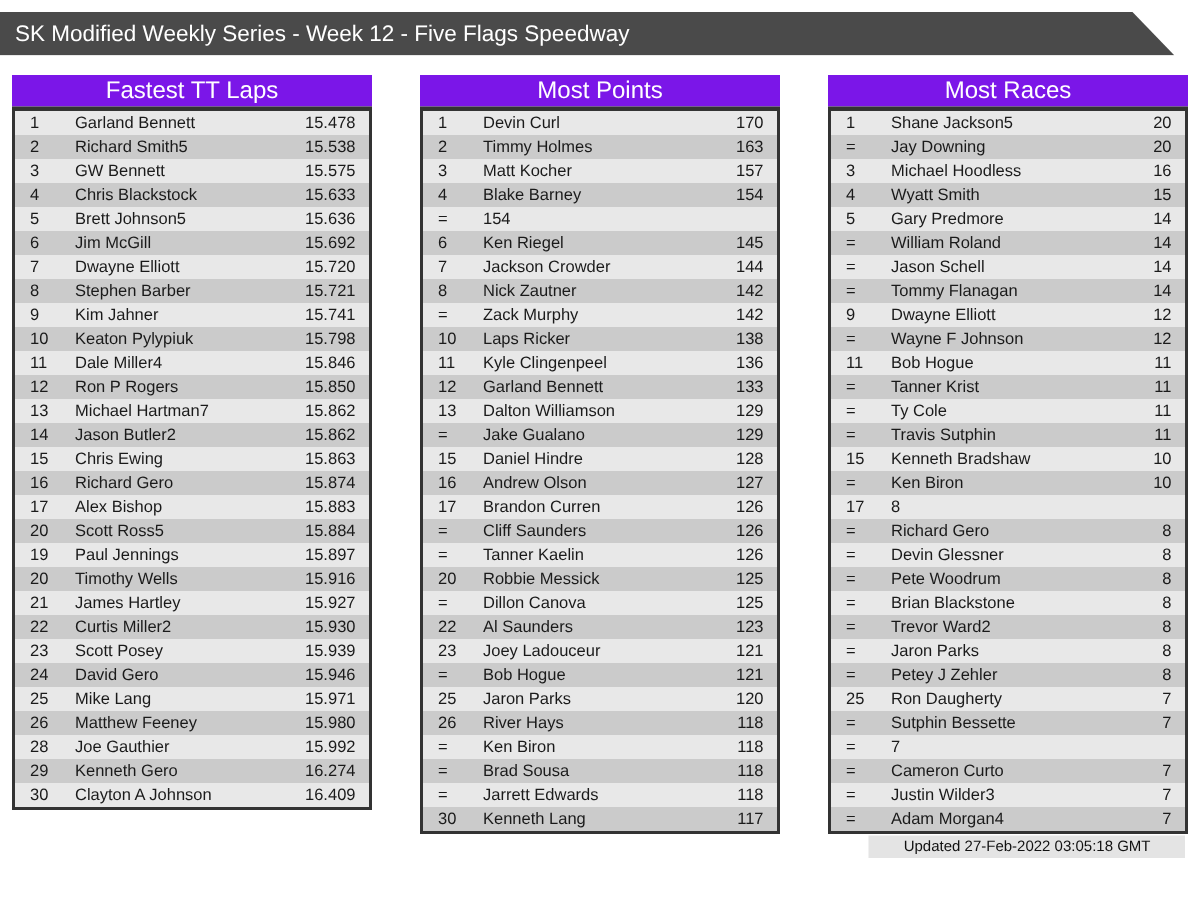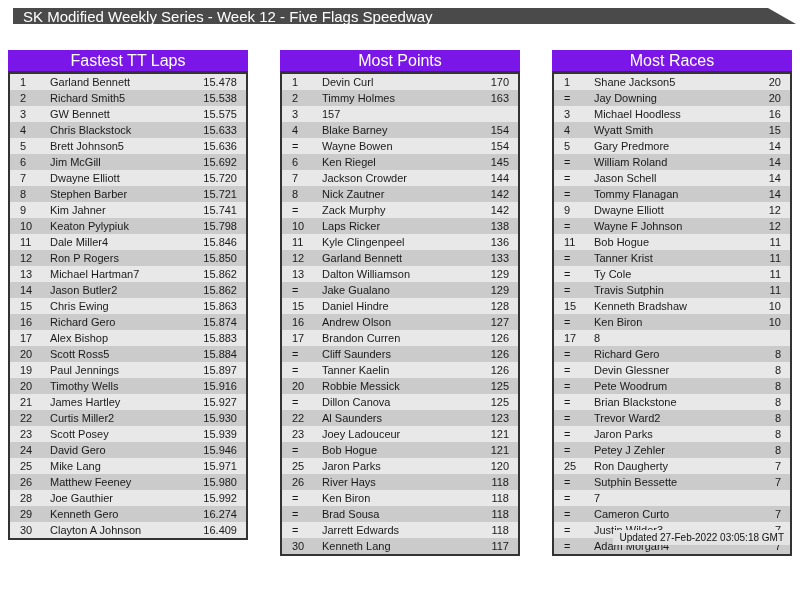--- a/index.html
+++ b/index.html
@@ -5,21 +5,21 @@
   :root{
     --banner-bg:#4A4A4A; --header-bg:#7B16E8; --row-light:#E8E8E8;
     --row-dark:#CBCBCB; --border:#333333; --footer-bg:#E4E4E4;
   }
   html,body{margin:0;padding:0;}
   body{
     width:800px;height:600px;position:relative;background:#ffffff;
     font-family:"Liberation Sans",sans-serif;overflow:hidden;
   }
   .banner{
-    position:absolute;top:8px;left:13px;width:783px;height:16px;
+    position:absolute;top:8px;left:0;width:783px;height:29px;
     background:var(--banner-bg);
     clip-path:polygon(0 0, calc(100% - 28px) 0, 100% 100%, 0 100%);
     display:flex;align-items:center;box-sizing:border-box;padding-left:10px;
   }
   .banner-title{color:#ffffff;font-size:15px;}
   .tables{
     position:absolute;top:50px;left:8px;width:784px;
     display:flex;gap:32px;
   }
   .lb-table{width:247px;}
@@ -37,23 +37,23 @@
   .lb-row{
     height:16px;display:flex;align-items:center;
     font-size:11px;line-height:16px;color:#1a1a1a;
     background:var(--row-light);
   }
   .lb-row:nth-child(even){background:var(--row-dark);}
   .lb-rank{width:30px;padding-left:10px;flex:none;}
   .lb-name{flex:1;white-space:nowrap;overflow:hidden;}
   .lb-value{flex:none;padding-right:9px;text-align:right;}
   .footer-updated{
-    position:absolute;top:530px;right:10px;
+    position:absolute;top:557px;right:10px;
     background:var(--footer-bg);color:#111111;
-    font-size:10px;padding:2px 6px;
+    font-size:10px;padding:2px 23px;
   }
 </style>
 </head>
 <body>
 
 <div class="banner">
   <span class="banner-title">SK Modified Weekly Series - Week 12 - Five Flags Speedway</span>
 </div>
 
 <div class="tables">
@@ -215,30 +215,30 @@
           <span class="lb-name">Devin Curl</span>
           <span class="lb-value">170</span>
         </div>
         <div class="lb-row">
           <span class="lb-rank">2</span>
           <span class="lb-name">Timmy Holmes</span>
           <span class="lb-value">163</span>
         </div>
         <div class="lb-row">
           <span class="lb-rank">3</span>
+          <span class="lb-name">Matt Kocher</span>
           <span class="lb-value">157</span>
         </div>
         <div class="lb-row">
           <span class="lb-rank">4</span>
           <span class="lb-name">Blake Barney</span>
           <span class="lb-value">154</span>
         </div>
         <div class="lb-row">
           <span class="lb-rank">=</span>
-          <span class="lb-name">Wayne Bowen</span>
           <span class="lb-value">154</span>
         </div>
         <div class="lb-row">
           <span class="lb-rank">6</span>
           <span class="lb-name">Ken Riegel</span>
           <span class="lb-value">145</span>
         </div>
         <div class="lb-row">
           <span class="lb-rank">7</span>
           <span class="lb-name">Jackson Crowder</span>

